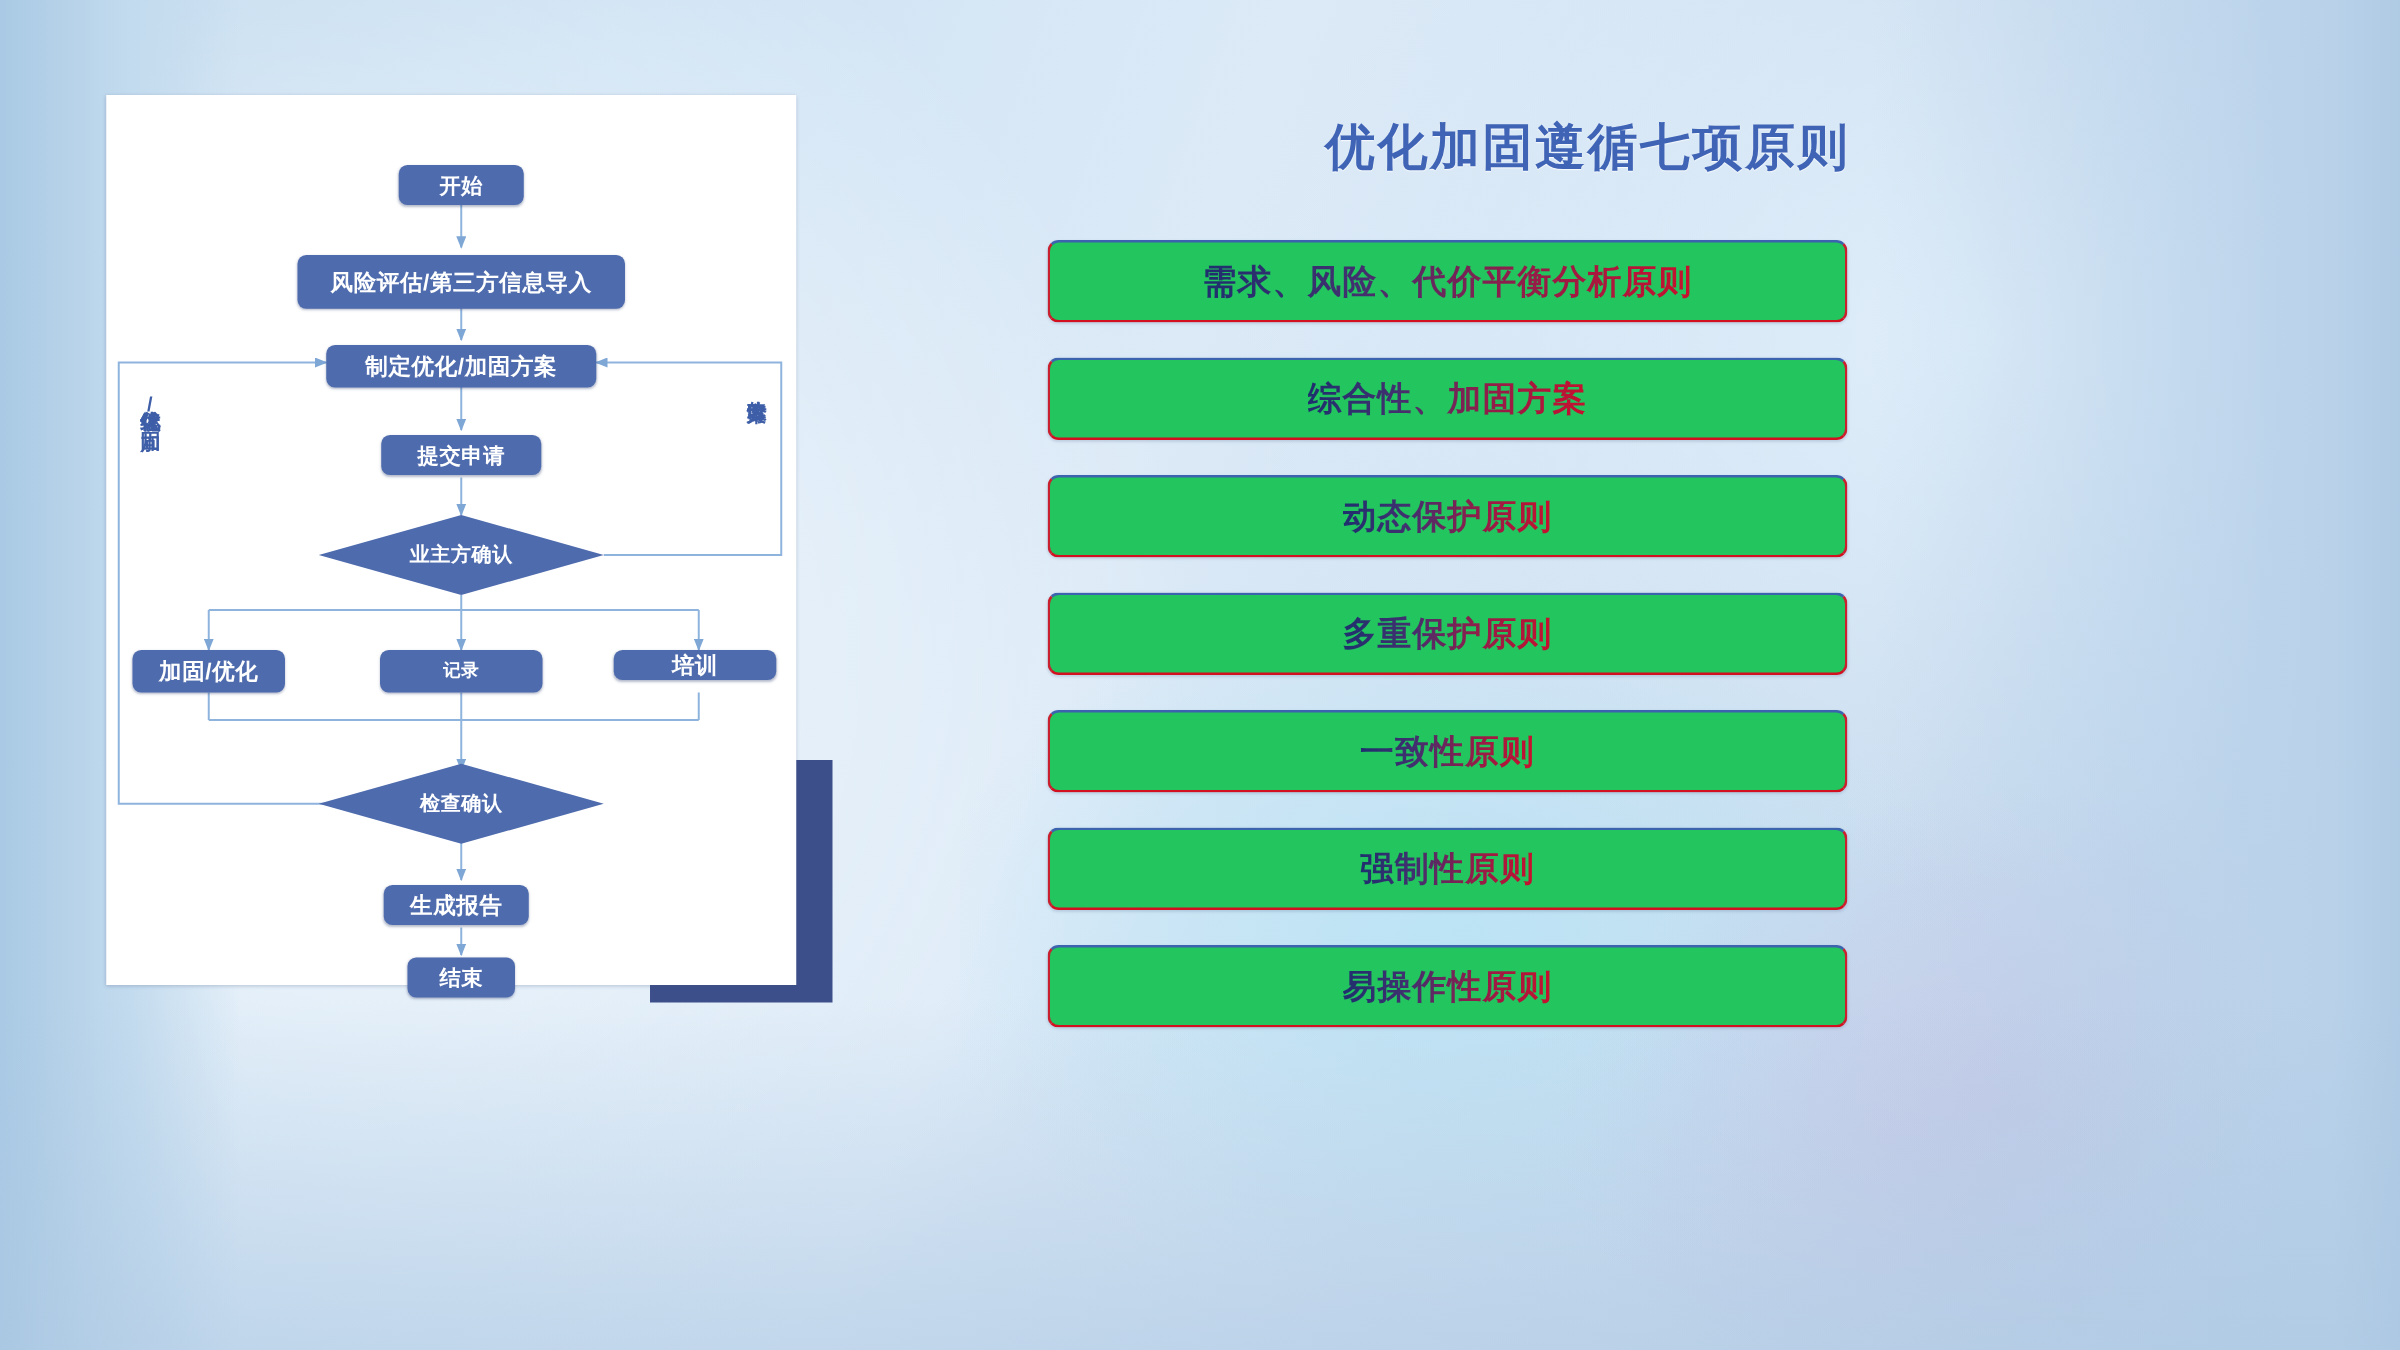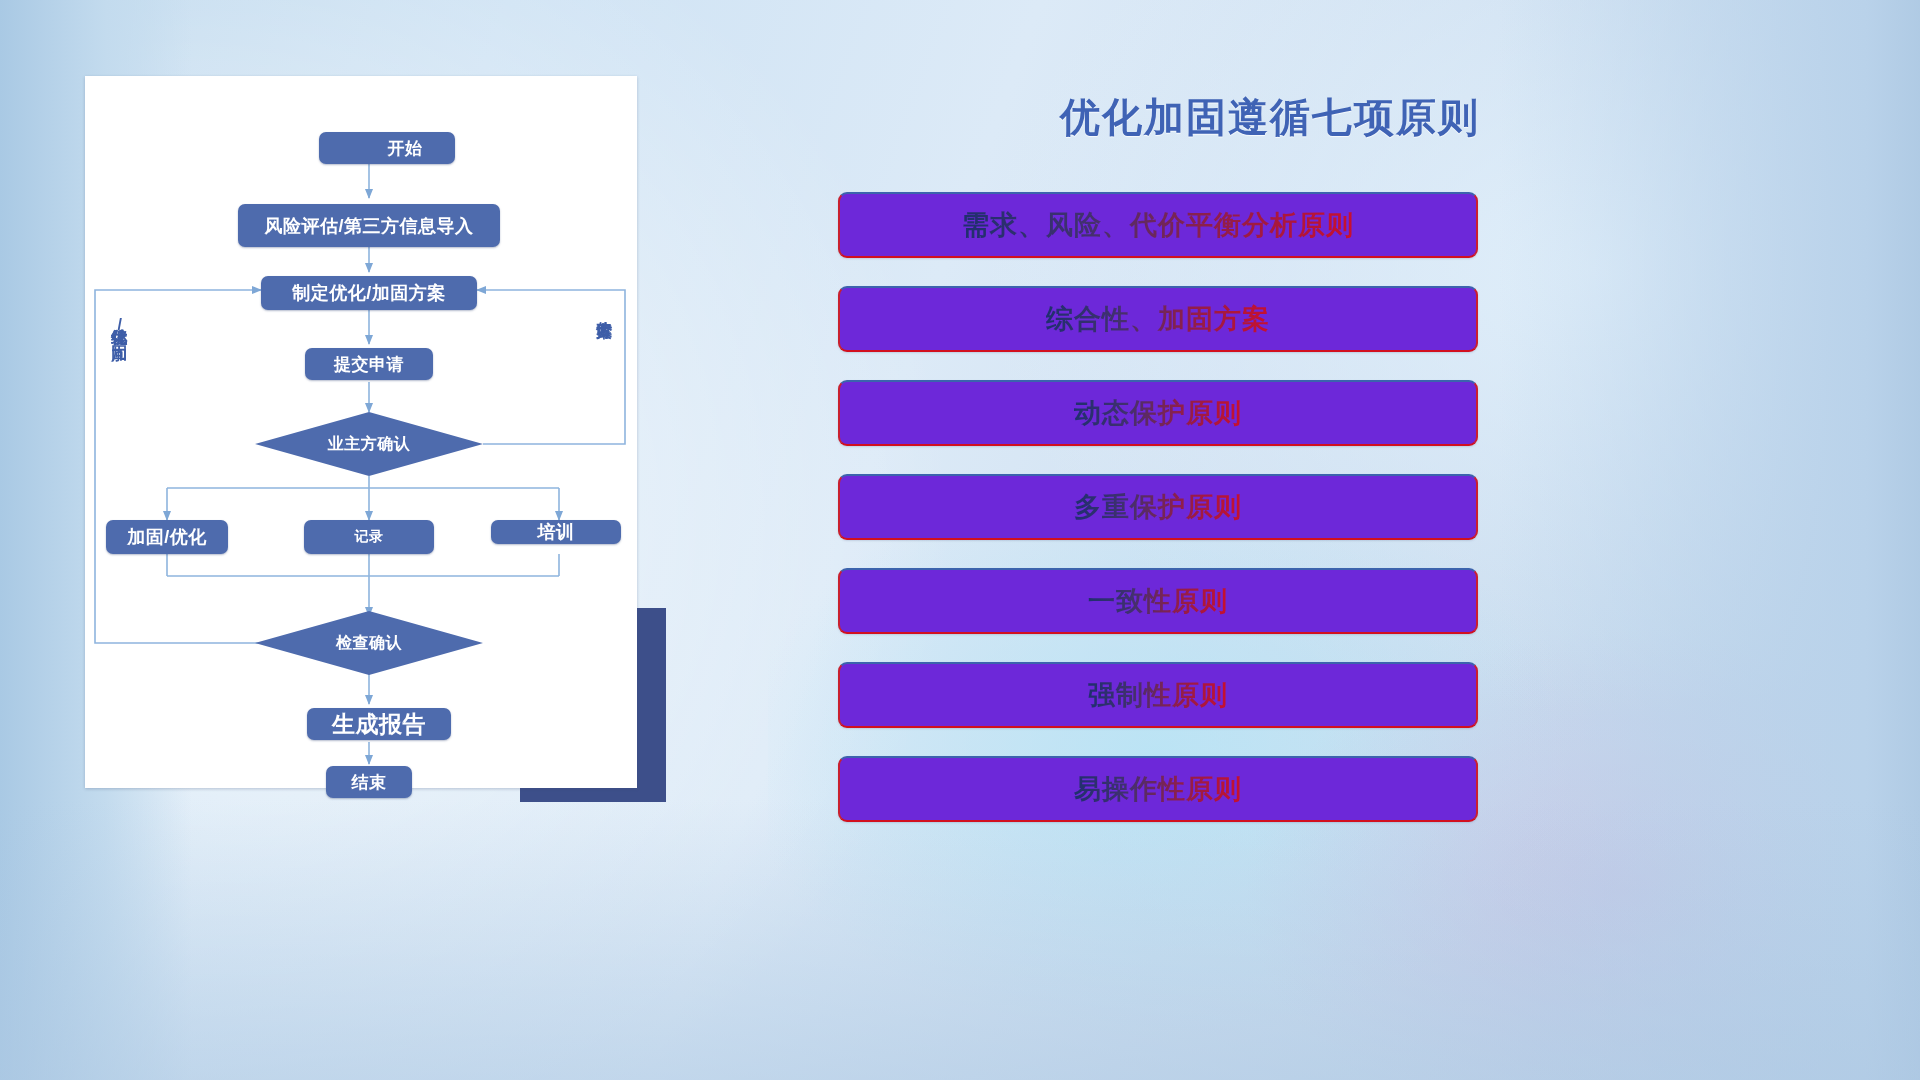--- a/index.html
+++ b/index.html
@@ -38,21 +38,21 @@
         color:#ffffff;font-weight:bold;letter-spacing:.5px;white-space:nowrap;}
   .proc{background:#4e6bad;border-radius:7px;box-shadow:0 1px 2px rgba(40,60,110,.35);}
   .vlabel{position:absolute;color:#3e5ea8;font-weight:bold;line-height:1.02;
           writing-mode:vertical-rl;text-orientation:upright;letter-spacing:0px;}
 
   
   #right-title{position:absolute;left:840px;top:90px;width:640px;text-align:right;
      font-size:40px;font-weight:bold;color:#3f63b5;letter-spacing:2px;
      text-shadow:0 1px 1px rgba(255,255,255,.8);}
   #cards{position:absolute;left:838px;top:192px;width:640px;}
-  .card{position:relative;height:62px;margin-bottom:28px;background:#6d28d9;border-radius:9px;
+  .card{position:relative;height:62px;margin-bottom:28px;background:#22c55e;border-radius:9px;
         border-top:2px solid #3c63ad;border-left:2px solid #c9202f;
         border-right:2px solid #cc1f2e;border-bottom:2px solid #d2101f;
         box-shadow:0 1px 2px rgba(80,100,140,.2);
         display:flex;align-items:center;justify-content:center;}
   .card .ctxt{font-size:27px;font-weight:bold;letter-spacing:1px;
         background:linear-gradient(90deg,#1f2f6e 0%,#42306f 32%,#8c1f4c 62%,#c8102e 100%);
         -webkit-background-clip:text;background-clip:text;color:transparent;
         -webkit-text-fill-color:transparent;}
 </style>
 </head>
@@ -107,21 +107,21 @@
 
       <path d="M230,567 L10,567 L10,214 L176,214" marker-end="url(#ah)"></path>
 
       <path d="M398,368 L540,368 L540,214 L392,214" marker-end="url(#ah)"></path>
     </g>
 
     <polygon points="284,336 398,368 284,400 170,368" fill="#4e6bad"></polygon>
     <polygon points="284,535 398,567 284,599 170,567" fill="#4e6bad"></polygon>
   </svg>
 
-  <div class="node proc" style="left:234px;top:56px;width:100px;height:32px;font-size:17px;padding-left:36px;">
+  <div class="node proc" style="left:234px;top:56px;width:100px;height:32px;font-size:17px;">
     <span>开始</span>
   </div>
 
   <div class="node proc" style="left:153px;top:128px;width:262px;height:43px;font-size:18px;">
     <span>风险评估/第三方信息导入</span>
   </div>
 
   <div class="node proc" style="left:176px;top:200px;width:216px;height:34px;font-size:18px;">
     <span>制定优化/加固方案</span>
   </div>
@@ -143,21 +143,21 @@
   </div>
 
   <div class="node proc" style="left:406px;top:444px;width:130px;height:24px;font-size:18px;">
     <span>培训</span>
   </div>
 
   <div class="node" style="left:214px;top:551px;width:140px;height:32px;font-size:16px;align-items:center;">
     <span>检查确认</span>
   </div>
 
-  <div class="node proc" style="left:222px;top:632px;width:144px;height:32px;font-size:23px;">
+  <div class="node proc" style="left:222px;top:632px;width:116px;height:32px;font-size:18px;">
     <span>生成报告</span>
   </div>
 
   <div class="node proc" style="left:241px;top:690px;width:86px;height:32px;font-size:17px;">
     <span>结束</span>
   </div>
 
   <div class="vlabel" style="left:26px;top:240px;height:130px;font-size:16px;">继续优化/加固</div>
 
   <div class="vlabel" style="left:511px;top:232px;height:95px;font-size:16px;">方案修改</div>

